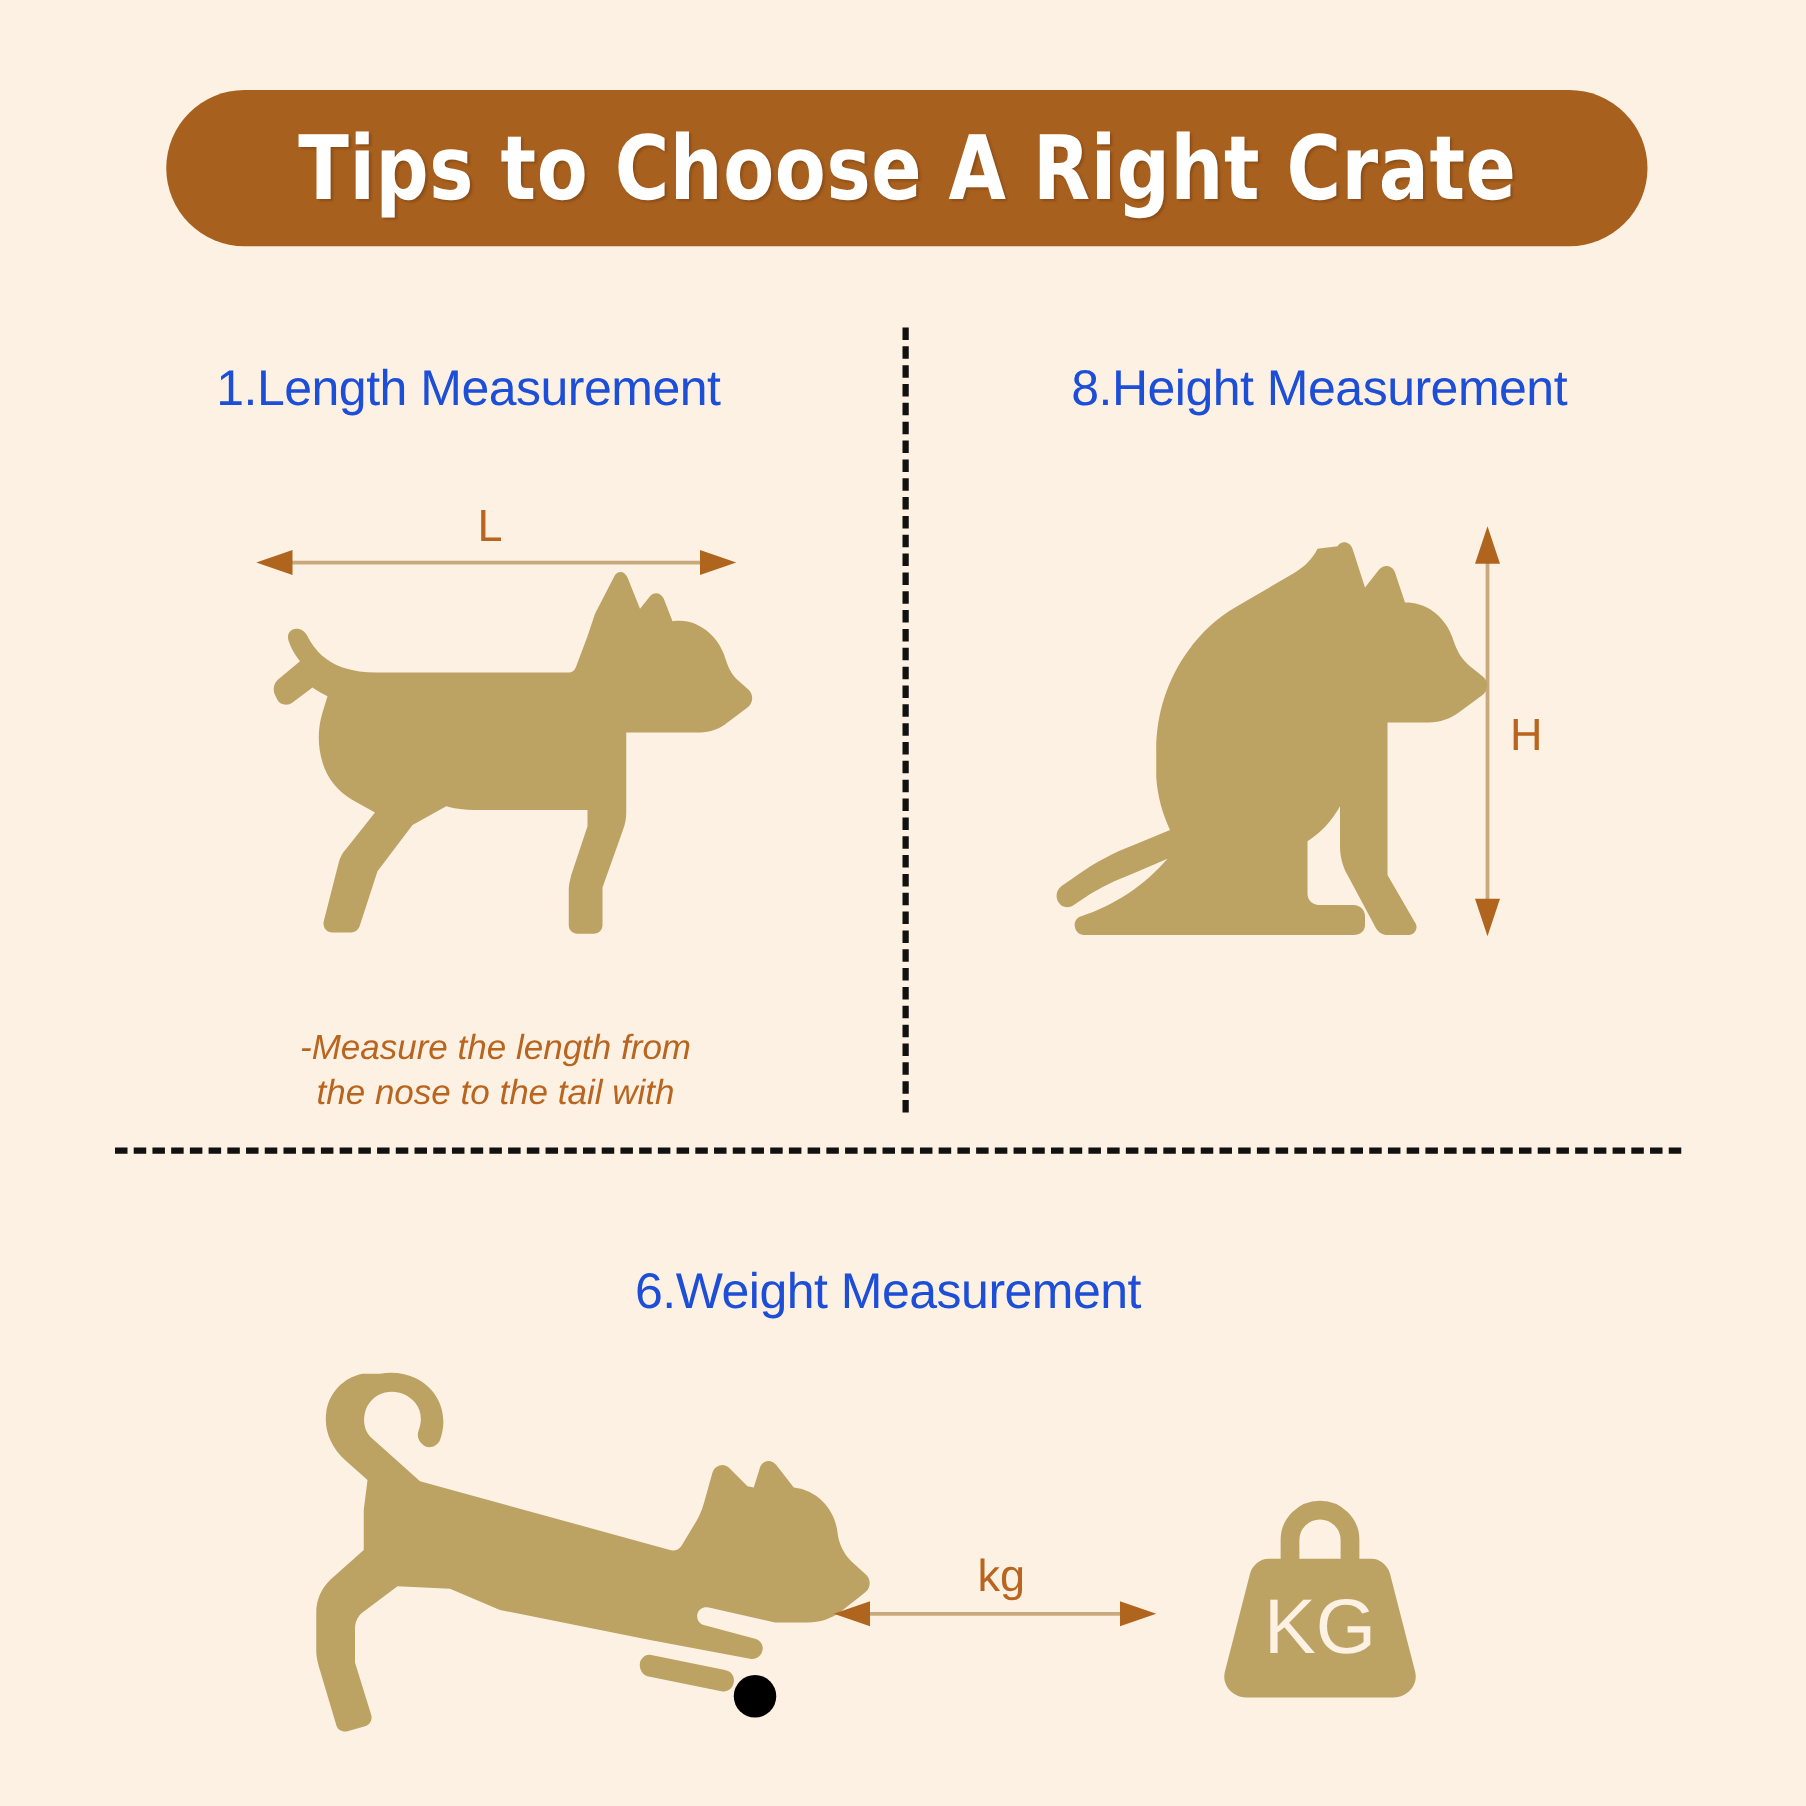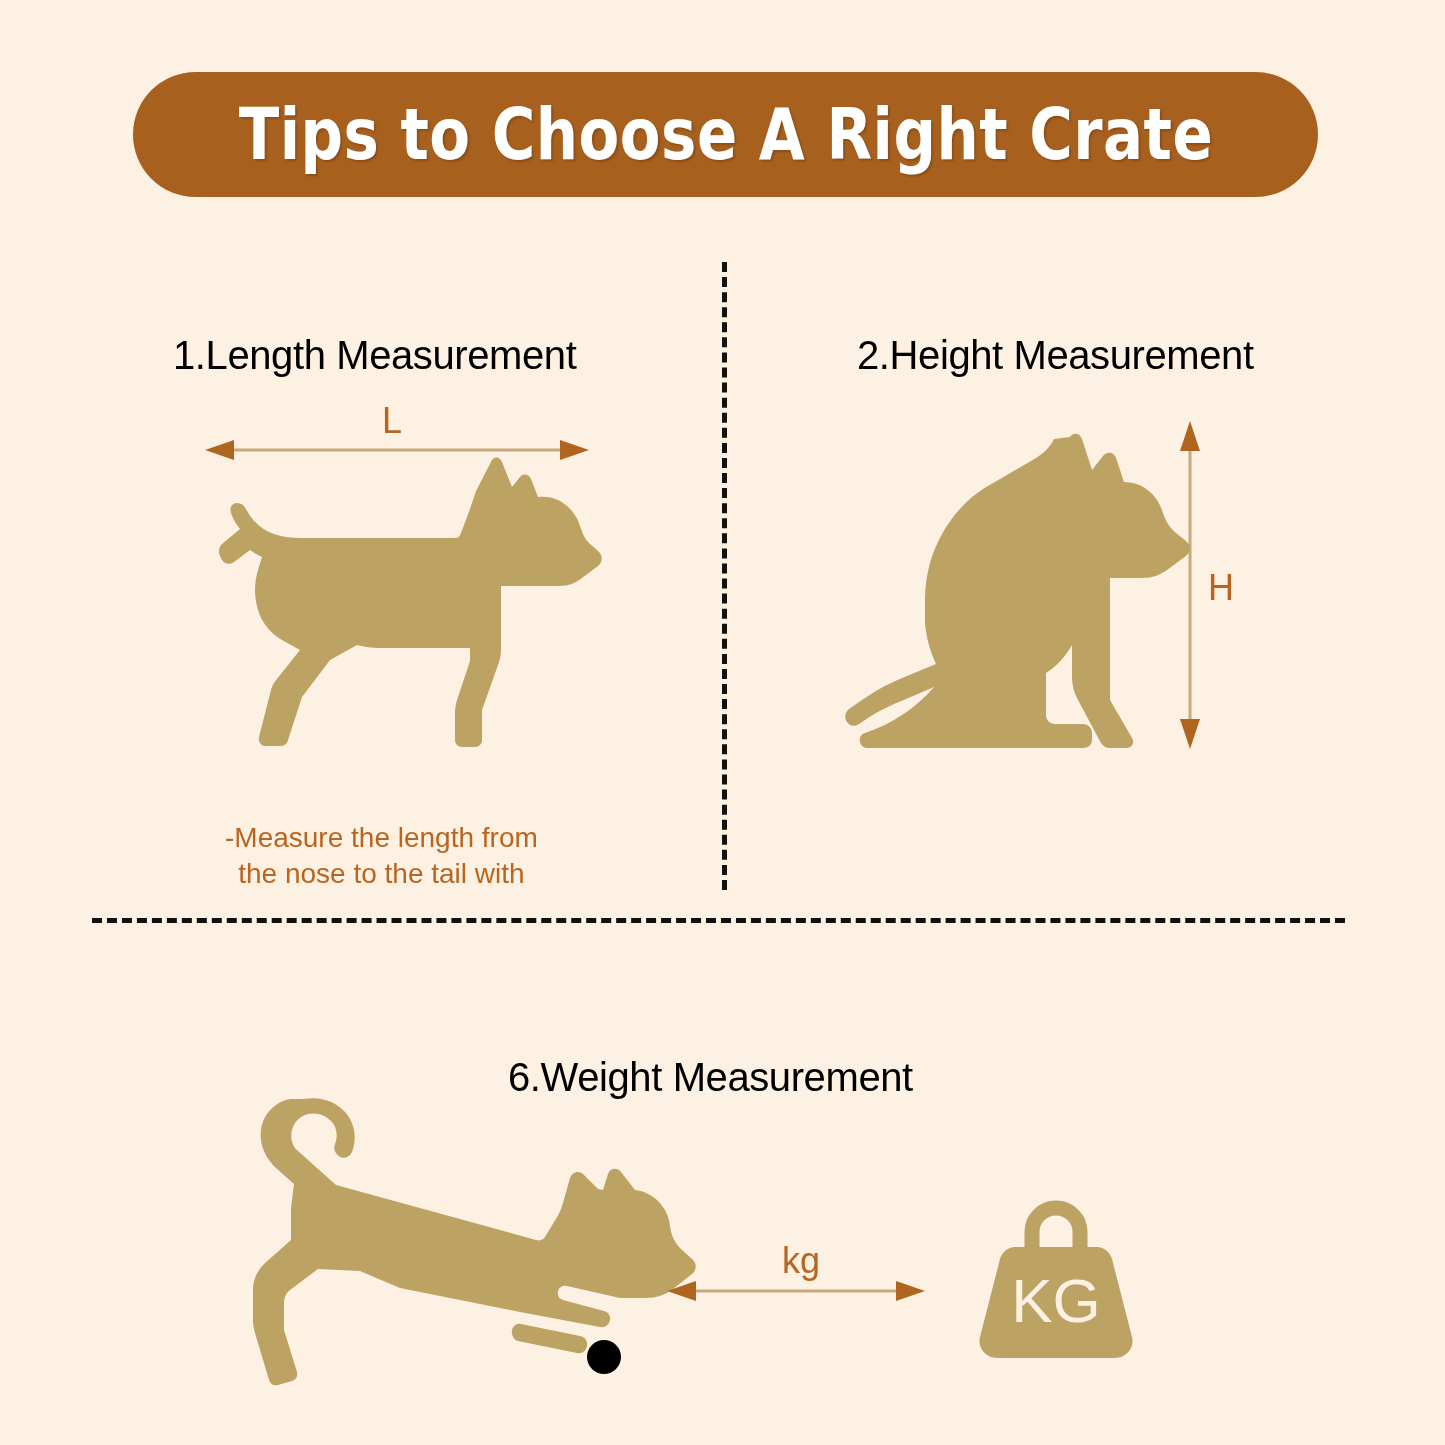--- a/index.html
+++ b/index.html
@@ -42,41 +42,40 @@
     letter-spacing: 0.5px;
     transform: scaleX(0.93);
     white-space: nowrap;
     line-height: 1;
     text-shadow: 2px 2px 2px rgba(90,45,10,0.35);
   }
 
   
   .section-heading {
     position: absolute;
-    color: #000000;
+    color: #1d4ed8;
     font-size: 40px;
     font-weight: 500;
     white-space: nowrap;
     letter-spacing: -0.4px;
-    margin-top: 44px;
   }
   #heading-1 { left: 173px; top: 289px; }
   #heading-2 { left: 857px; top: 289px; }
   #heading-3 { left: 508px; top: 1011px; }
 
   
   .caption {
     position: absolute;
     color: #b9651f;
     font-size: 28px;
     line-height: 1.28;
     text-align: center;
     white-space: nowrap;
   }
-  #caption-1 { left: 225px; top: 820px; }
+  #caption-1 { left: 240px; top: 820px; font-style: italic; }
   #caption-2 { left: 908px; top: 820px; }
 
   
   .divider-vertical {
     position: absolute;
     left: 722px;
     top: 262px;
     width: 0;
     height: 628px;
     border-left: 5px dashed #111111;
@@ -124,21 +123,21 @@
 <div class="page">
 
   <div class="title-banner">
     <div class="title-text">Tips to Choose A Right Crate</div>
   </div>
 
   <div class="divider-vertical"></div>
   <div class="divider-horizontal"></div>
 
   <div class="section-heading" id="heading-1">1.Length Measurement</div>
-  <div class="section-heading" id="heading-2">2.Height Measurement</div>
+  <div class="section-heading" id="heading-2">8.Height Measurement</div>
   <div class="section-heading" id="heading-3">6.Weight Measurement</div>
 
   <div class="measure-label" id="label-L">L</div>
   <div class="measure-label" id="label-H">H</div>
   <div class="measure-label" id="label-kg">kg</div>
 
   <div class="caption" id="caption-1">
     <div>-Measure the length from</div>
     <div>the nose to the tail with</div>
   </div>

